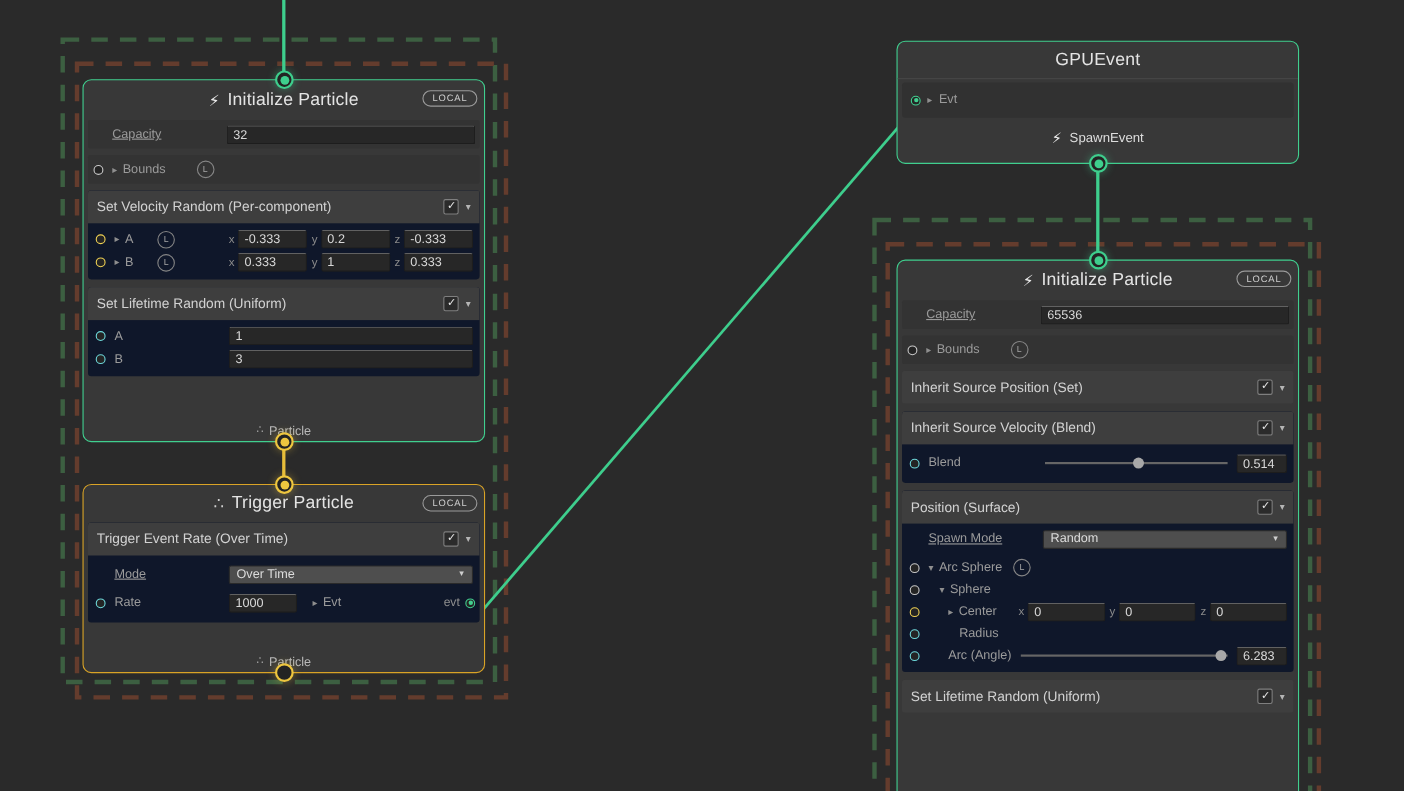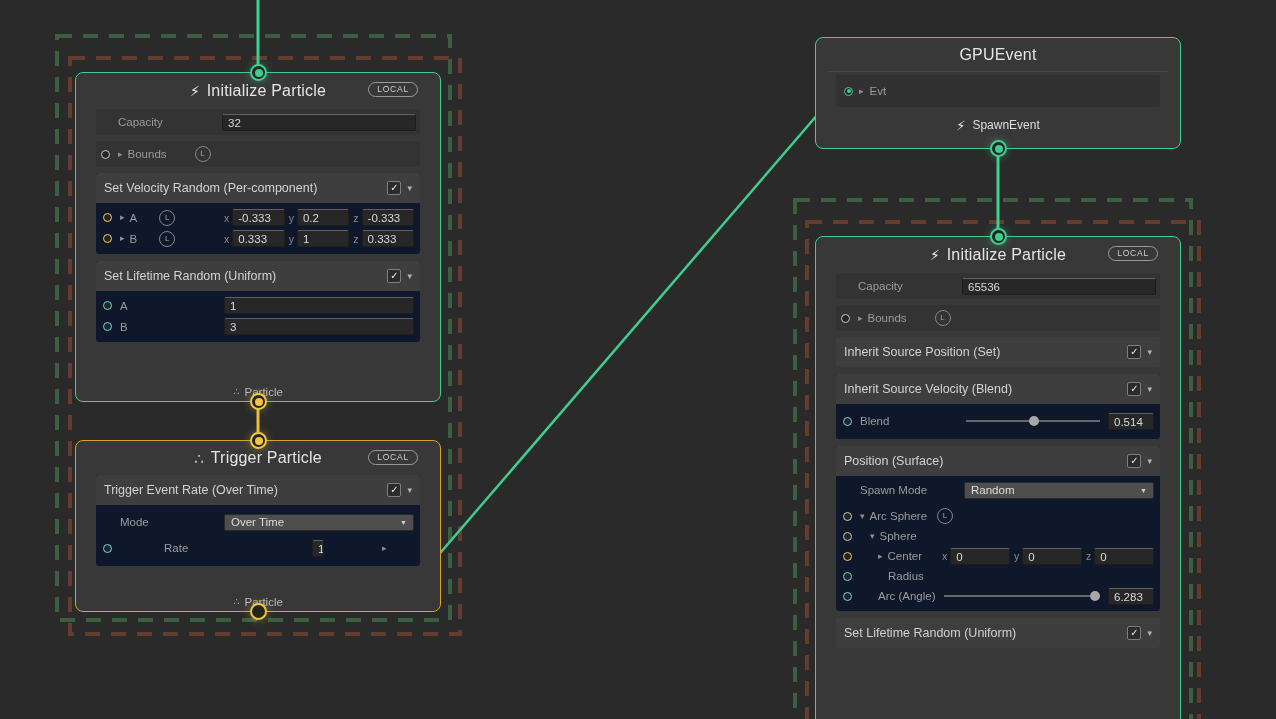--- a/index.html
+++ b/index.html
@@ -9,21 +9,21 @@
     font-family:"Liberation Sans","DejaVu Sans",sans-serif;
     -webkit-font-smoothing:antialiased;
   }
   #bg-layer{position:absolute;left:0;top:0;z-index:0;}
   .node{
     position:absolute;z-index:2;background:#383838;border-radius:8px;
     border:1.5px solid #555;box-sizing:border-box;overflow:visible;
   }
   .node.green{border-color:#40cf8f;}
   .node.yellow{border-color:#d9a326;}
-  .node-inner{position:absolute;inset:0;overflow:hidden;border-radius:5px;padding:0 20px;box-sizing:border-box;}
+  .node-inner{position:absolute;inset:0;overflow:hidden;border-radius:5px;padding:0 4px;box-sizing:border-box;}
   .nh{height:36px;display:flex;align-items:center;justify-content:center;gap:7px;position:relative;}
   .nh .title{font-size:16px;color:#e4e4e4;letter-spacing:.2px;}
   .nh.underline{border-bottom:1px solid #474747;margin:0 -8px;padding:0 8px;height:33px;}
   .bolt{color:#efefef;font-size:14px;line-height:1;}
   .picon{color:#cfcfcf;font-size:13px;line-height:1;}
   .local-badge{
     position:absolute;right:2px;top:9px;border:1px solid #9a9a9a;border-radius:9px;
     font-size:8.5px;letter-spacing:.8px;color:#cfcfcf;padding:2px 8px;line-height:1;
   }
   .panel{background:#333333;border-radius:2px;margin-bottom:6px;height:26px;display:flex;align-items:center;}
@@ -36,21 +36,21 @@
   .brow-sm{height:20px;}
   .pslot{width:22px;flex:none;display:flex;padding-left:5px;box-sizing:border-box;}
   .port{box-sizing:border-box;width:9px;height:9px;border-radius:50%;border:1.5px solid #ccc;background:#242424;flex:none;position:relative;}
   .port.yellow{border-color:#f0d254;}
   .port.cyan{border-color:#6ed9db;}
   .port.green{border-color:#41cf90;}
   .port.white{border-color:#c9c9c9;}
   .port.connected.green::after{content:"";position:absolute;inset:1.5px;border-radius:50%;background:#41cf90;}
   .lbl{color:#9b9b9b;font-size:11.5px;white-space:nowrap;}
   .lbl.w{width:104px;flex:none;}
-  .noport{margin-left:22px;}
+  .noport{margin-left:22px;text-decoration:underline;}
   .arrow{color:#8f8f8f;font-size:9px;margin-right:5px;line-height:1;}
   .lbadge{width:14px;height:14px;border-radius:50%;border:1px solid #858585;color:#a5a5a5;
     font-size:8px;display:flex;align-items:center;justify-content:center;flex:none;line-height:1;}
   .field{background:#272727;border:1px solid #1d1d1d;border-top-color:#616161;border-radius:2px;
     color:#d8d8d8;font-size:11.5px;padding:1px 5px;height:17px;line-height:14px;box-sizing:border-box;white-space:nowrap;overflow:hidden;}
   .field.flex{flex:1;margin-right:4px;}
   .vleft{width:126px;flex:none;display:flex;align-items:center;}
   .vleft2{width:104px;flex:none;display:flex;align-items:center;}
   .vec-group{display:flex;align-items:center;flex:1;margin-right:4px;min-width:0;}
   .axis{color:#8a8a8a;font-size:10.5px;margin-right:3px;}
@@ -222,21 +222,21 @@
         <span class="chev">▾</span>
       </div>
       <div class="block-body">
         <div class="row" style="height:26px;">
           <span class="lbl w noport">Mode</span>
           <span class="dropdown">
             <span>Over Time</span>
             <span class="dd-arrow">▼</span>
           </span>
         </div>
-        <div class="row" style="height:26px;gap:44px;">
+        <div class="row" style="height:26px;">
           <span class="pslot">
               <span class="port cyan"></span>
             </span>
           <span class="lbl w">Rate</span>
           <span class="field" style="width:62px;">1000</span>
           <span class="arrow" style="margin-left:14px;">▸</span>
           <span class="lbl">Evt</span>
           <span style="flex:1;"></span>
           <span class="evt-out">evt</span>
           <span class="port green connected" style="margin-right:2px;"></span>

